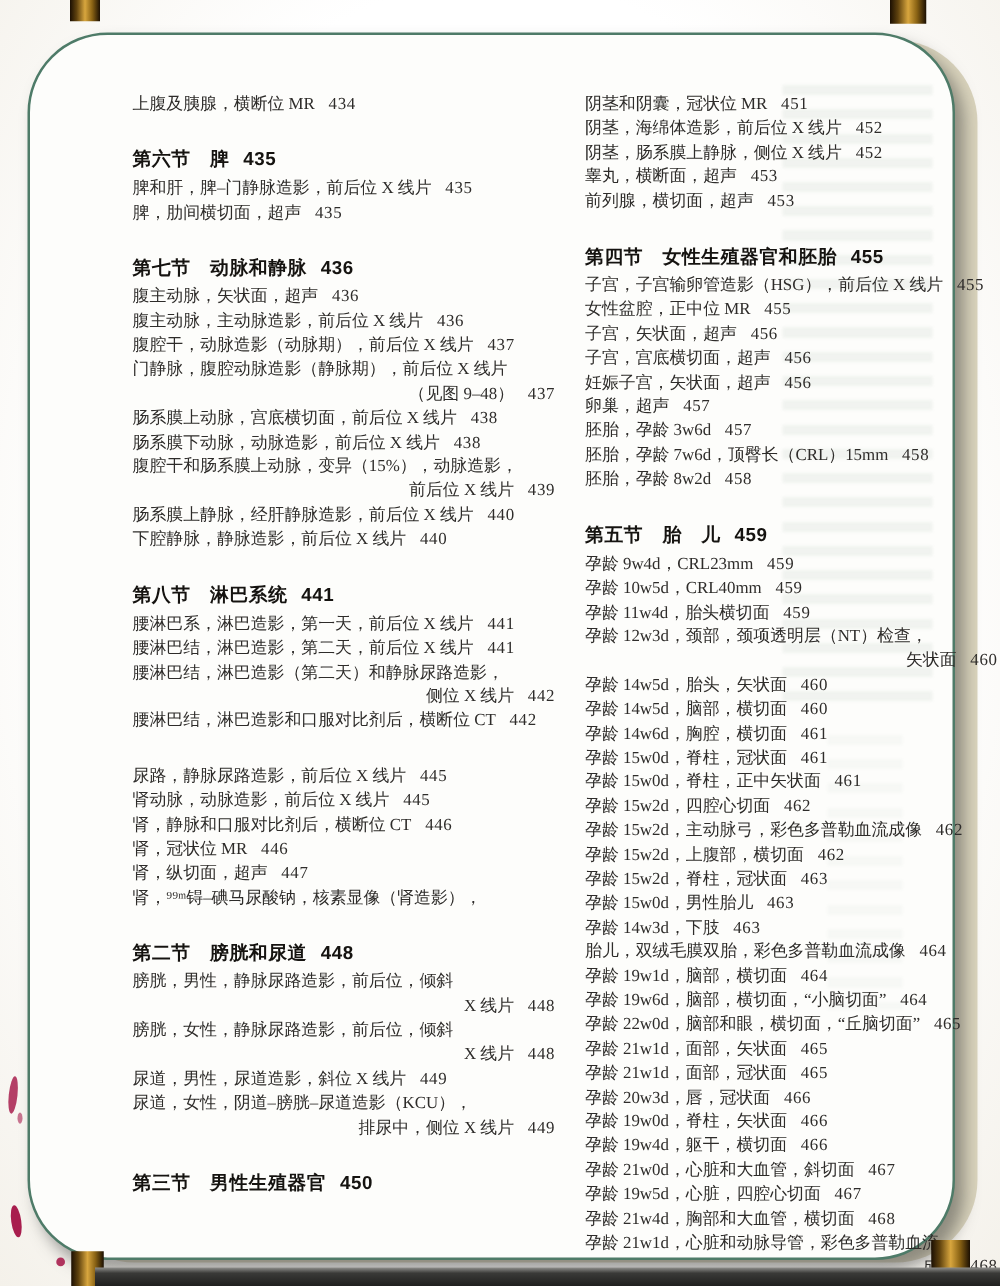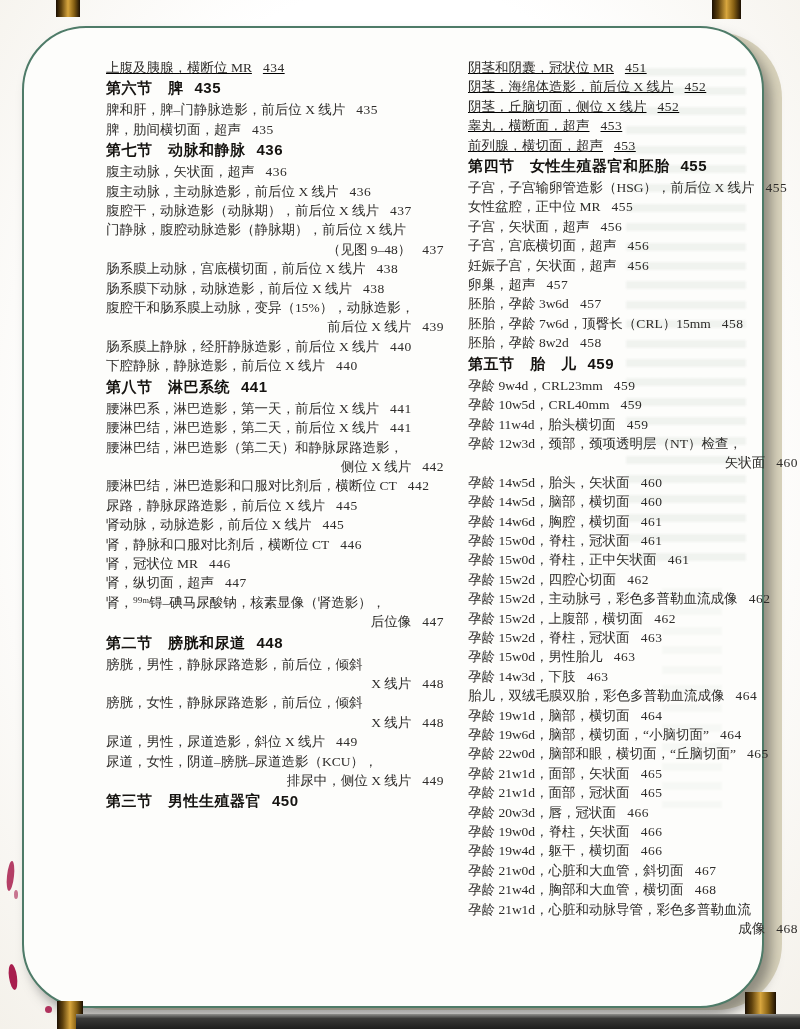--- a/index.html
+++ b/index.html
@@ -46,22 +46,22 @@
   .ink.i3{left:45px;top:1006px;width:7px;height:7px;opacity:.9;}
   .ink.i4{left:14px;top:890px;width:4px;height:9px;opacity:.6;}
 
   .col{position:absolute;top:30px;}
   .col.left{left:82px;width:338px;}
   .col.right{left:444px;width:330px;}
 
   .line{font-size:13.5px;line-height:19.4px;color:var(--ink);white-space:nowrap;}
   .line .p{margin-left:11px;letter-spacing:.5px;}
   .line.indent{padding-left:17px;text-align:right;}
-  .block{}
-  .block:first-child{margin-top:0;text-decoration:underline;}
+  .block{margin-top:25px;}
+  .block:first-child{margin-top:15px;}
   .block .heading{font-family:"Liberation Sans","DejaVu Sans",sans-serif;
     font-weight:bold;font-size:15px;line-height:21px;color:#151310;margin-bottom:2px;letter-spacing:.5px;}
   .block.chapter{margin-top:27px;}
   .block.chapter .heading{color:var(--chapter-red);font-size:16px;line-height:22px;}
 </style>
 </head>
 <body>
 
 <div class="canvas">
   <div class="ribbon tl"></div>
@@ -101,41 +101,40 @@
           <div class="line indent"><span class="t">侧位 X 线片</span><span class="p">442</span></div>
           <div class="line"><span class="t">腰淋巴结，淋巴造影和口服对比剂后，横断位 CT</span><span class="p">442</span></div>
         </div>
         <div class="block section">
           <div class="line"><span class="t">尿路，静脉尿路造影，前后位 X 线片</span><span class="p">445</span></div>
           <div class="line"><span class="t">肾动脉，动脉造影，前后位 X 线片</span><span class="p">445</span></div>
           <div class="line"><span class="t">肾，静脉和口服对比剂后，横断位 CT</span><span class="p">446</span></div>
           <div class="line"><span class="t">肾，冠状位 MR</span><span class="p">446</span></div>
           <div class="line"><span class="t">肾，纵切面，超声</span><span class="p">447</span></div>
           <div class="line"><span class="t">肾，⁹⁹ᵐ锝–碘马尿酸钠，核素显像（肾造影），</span></div>
-          <div class="line indent"><span class="t">后位像</span><span class="p">447</span></div>
         </div>
         <div class="block section">
           <div class="line heading"><span class="t">第二节　膀胱和尿道</span><span class="p">448</span></div>
           <div class="line"><span class="t">膀胱，男性，静脉尿路造影，前后位，倾斜</span></div>
           <div class="line indent"><span class="t">X 线片</span><span class="p">448</span></div>
           <div class="line"><span class="t">膀胱，女性，静脉尿路造影，前后位，倾斜</span></div>
           <div class="line indent"><span class="t">X 线片</span><span class="p">448</span></div>
           <div class="line"><span class="t">尿道，男性，尿道造影，斜位 X 线片</span><span class="p">449</span></div>
           <div class="line"><span class="t">尿道，女性，阴道–膀胱–尿道造影（KCU），</span></div>
           <div class="line indent"><span class="t">排尿中，侧位 X 线片</span><span class="p">449</span></div>
         </div>
         <div class="block section">
           <div class="line heading"><span class="t">第三节　男性生殖器官</span><span class="p">450</span></div>
         </div>
       </div>
     <div class="col right" id="col1">
         <div class="block entries">
           <div class="line"><span class="t">阴茎和阴囊，冠状位 MR</span><span class="p">451</span></div>
           <div class="line"><span class="t">阴茎，海绵体造影，前后位 X 线片</span><span class="p">452</span></div>
-          <div class="line"><span class="t">阴茎，丘脑切面，侧位 X 线片</span><span class="p">452</span></div>
+          <div class="line"><span class="t">阴茎，肠系膜上静脉，侧位 X 线片</span><span class="p">452</span></div>
           <div class="line"><span class="t">睾丸，横断面，超声</span><span class="p">453</span></div>
           <div class="line"><span class="t">前列腺，横切面，超声</span><span class="p">453</span></div>
         </div>
         <div class="block section">
           <div class="line heading"><span class="t">第四节　女性生殖器官和胚胎</span><span class="p">455</span></div>
           <div class="line"><span class="t">子宫，子宫输卵管造影（HSG），前后位 X 线片</span><span class="p">455</span></div>
           <div class="line"><span class="t">女性盆腔，正中位 MR</span><span class="p">455</span></div>
           <div class="line"><span class="t">子宫，矢状面，超声</span><span class="p">456</span></div>
           <div class="line"><span class="t">子宫，宫底横切面，超声</span><span class="p">456</span></div>
           <div class="line"><span class="t">妊娠子宫，矢状面，超声</span><span class="p">456</span></div>
@@ -165,20 +164,21 @@
           <div class="line"><span class="t">胎儿，双绒毛膜双胎，彩色多普勒血流成像</span><span class="p">464</span></div>
           <div class="line"><span class="t">孕龄 19w1d，脑部，横切面</span><span class="p">464</span></div>
           <div class="line"><span class="t">孕龄 19w6d，脑部，横切面，“小脑切面”</span><span class="p">464</span></div>
           <div class="line"><span class="t">孕龄 22w0d，脑部和眼，横切面，“丘脑切面”</span><span class="p">465</span></div>
           <div class="line"><span class="t">孕龄 21w1d，面部，矢状面</span><span class="p">465</span></div>
           <div class="line"><span class="t">孕龄 21w1d，面部，冠状面</span><span class="p">465</span></div>
           <div class="line"><span class="t">孕龄 20w3d，唇，冠状面</span><span class="p">466</span></div>
           <div class="line"><span class="t">孕龄 19w0d，脊柱，矢状面</span><span class="p">466</span></div>
           <div class="line"><span class="t">孕龄 19w4d，躯干，横切面</span><span class="p">466</span></div>
           <div class="line"><span class="t">孕龄 21w0d，心脏和大血管，斜切面</span><span class="p">467</span></div>
+          <div class="line"><span class="t">孕龄 19w5d，心脏，四腔心切面</span><span class="p">467</span></div>
           <div class="line"><span class="t">孕龄 21w4d，胸部和大血管，横切面</span><span class="p">468</span></div>
           <div class="line"><span class="t">孕龄 21w1d，心脏和动脉导管，彩色多普勒血流</span></div>
           <div class="line indent"><span class="t">成像</span><span class="p">468</span></div>
           <div class="line"></div>
         </div>
       </div>
   </div>
   <div class="ribbon bl"></div>
   <div class="ribbon br"></div>
   <div class="bottom-edge"></div>

